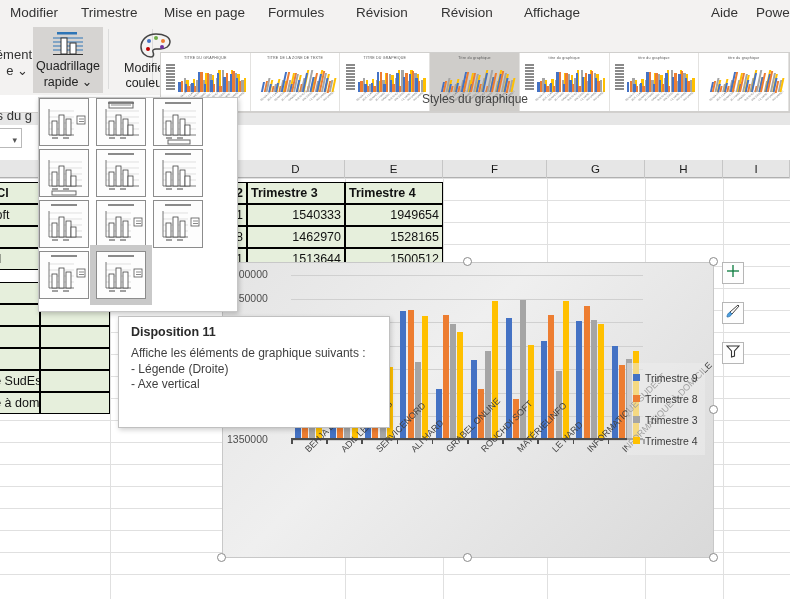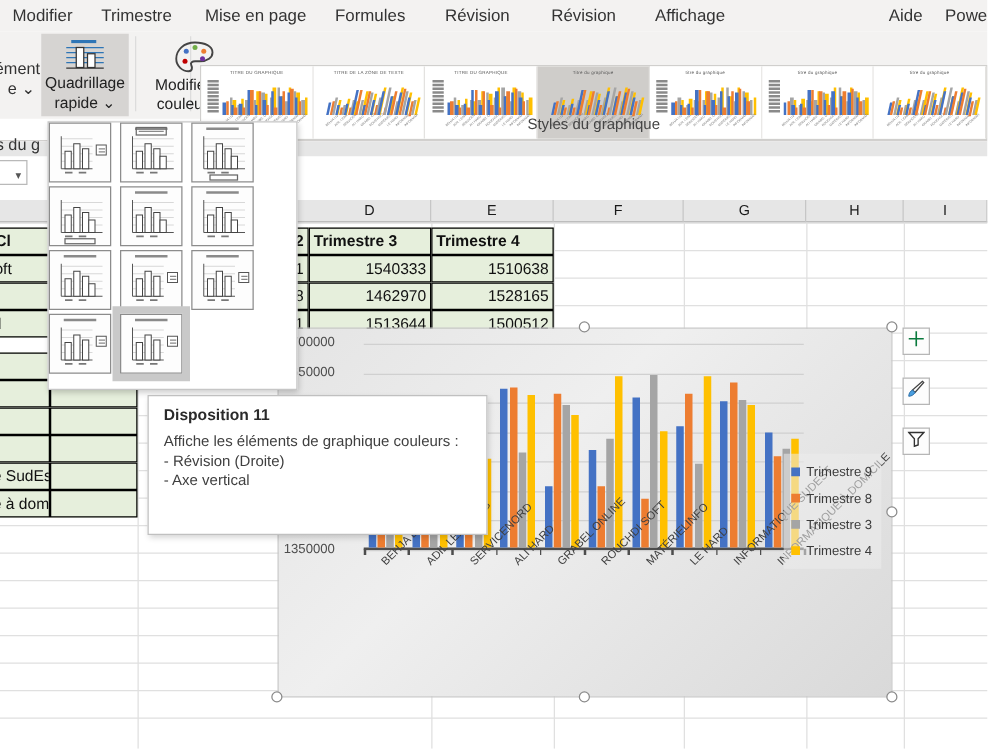--- a/index.html
+++ b/index.html
@@ -718,21 +718,21 @@
         <div class="grid-h" style="left: 0px; width: 790px; top: 414px;"></div>
       </div>
     <div id="cells">
         <div class="cell hdr" style="left: -30px; top: 22px; width: 70px;">om Cl</div>
         <div class="cell hdr num" style="left: 185px; top: 22px; width: 62px;">stre 2</div>
         <div class="cell hdr" style="left: 247px; top: 22px; width: 98px;">Trimestre 3</div>
         <div class="cell hdr" style="left: 345px; top: 22px; width: 98px;">Trimestre 4</div>
         <div class="cell " style="left: -30px; top: 44px; width: 70px;">veSoft</div>
         <div class="cell num" style="left: 185px; top: 44px; width: 62px;">94351</div>
         <div class="cell num" style="left: 247px; top: 44px; width: 98px;">1540333</div>
-        <div class="cell num" style="left: 345px; top: 44px; width: 98px;">1510638</div>
+        <div class="cell num" style="left: 345px; top: 44px; width: 98px;">1949654</div>
         <div class="cell " style="left: -30px; top: 66px; width: 70px;">ning</div>
         <div class="cell num" style="left: 185px; top: 66px; width: 62px;">24498</div>
         <div class="cell num" style="left: 247px; top: 66px; width: 98px;">1462970</div>
         <div class="cell num" style="left: 345px; top: 66px; width: 98px;">1528165</div>
         <div class="cell " style="left: -30px; top: 88px; width: 70px;">Nord</div>
         <div class="cell num" style="left: 185px; top: 88px; width: 62px;">30711</div>
         <div class="cell num" style="left: 247px; top: 88px; width: 98px;">1513644</div>
         <div class="cell num" style="left: 345px; top: 88px; width: 98px;">1500512</div>
         <div class="cell " style="left: -30px; top: 122px; width: 70px;">nline</div>
         <div class="cell " style="left: -30px; top: 144px; width: 70px;">soft</div>
@@ -1095,20 +1095,20 @@
             <line x1="39" y1="20" x2="44" y2="20" stroke="#888"></line>
             <line x1="39" y1="22.5" x2="44" y2="22.5" stroke="#888"></line>
             <line x1="12" y1="39" x2="18" y2="39" stroke="#777" stroke-width="1.4"></line>
             <line x1="23" y1="39" x2="29" y2="39" stroke="#777" stroke-width="1.4"></line>
           </svg></span>
       </div>
     </div>
 
   <div class="tooltip">
     <div class="tt-title">Disposition 11</div>
-    <div class="tt-line">Affiche les éléments de graphique couleurs :</div>
+    <div class="tt-line">Affiche les éléments de graphique suivants :</div>
     <div id="ttbul">
-        <div class="tt-line">- Révision (Droite)</div>
+        <div class="tt-line">- Légende (Droite)</div>
         <div class="tt-line">- Axe vertical</div>
       </div>
   </div>
 
 </div>
 
 </body></html>

